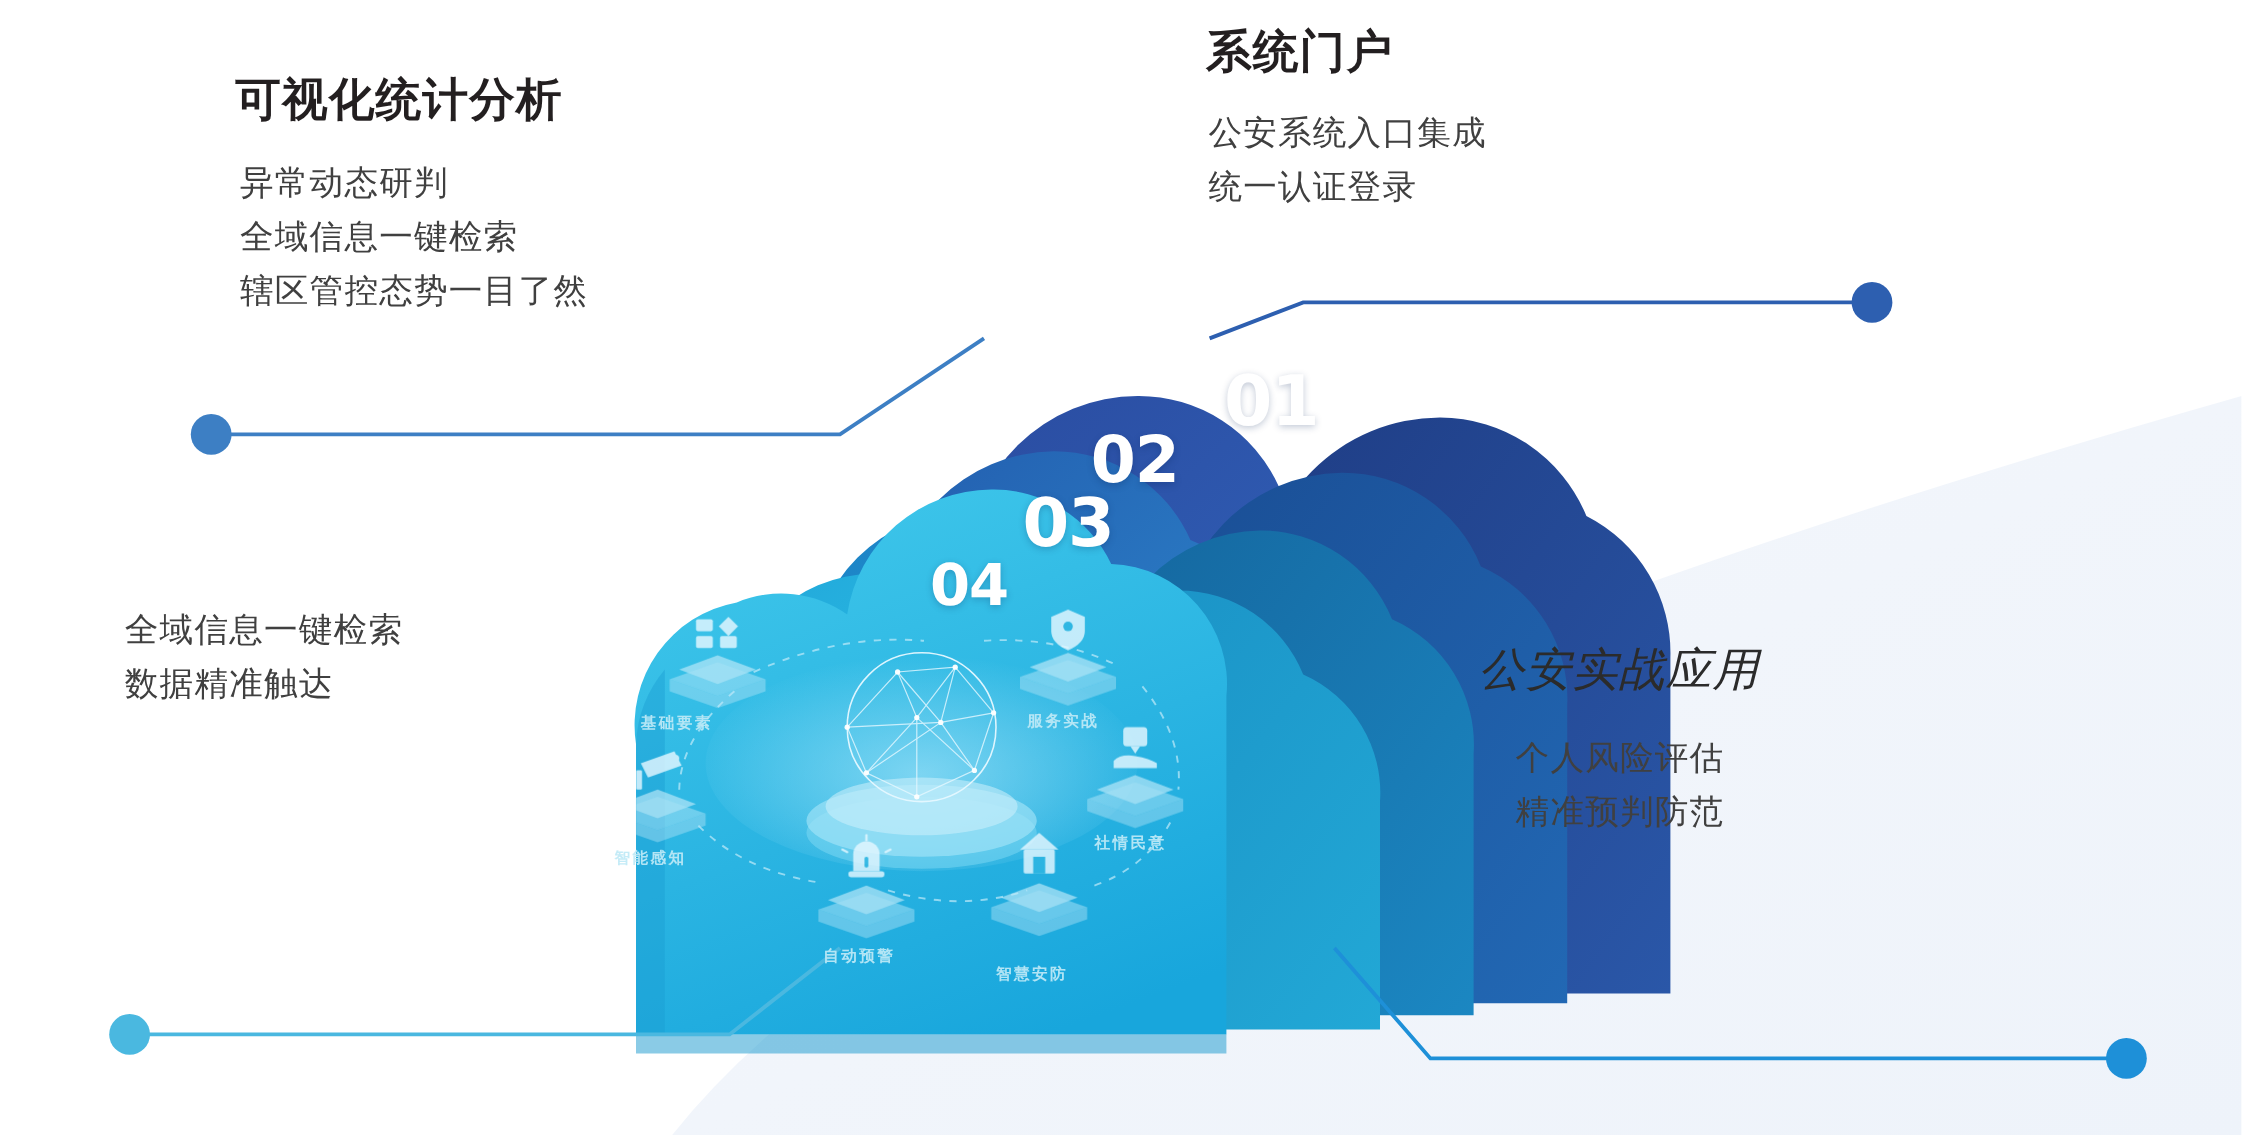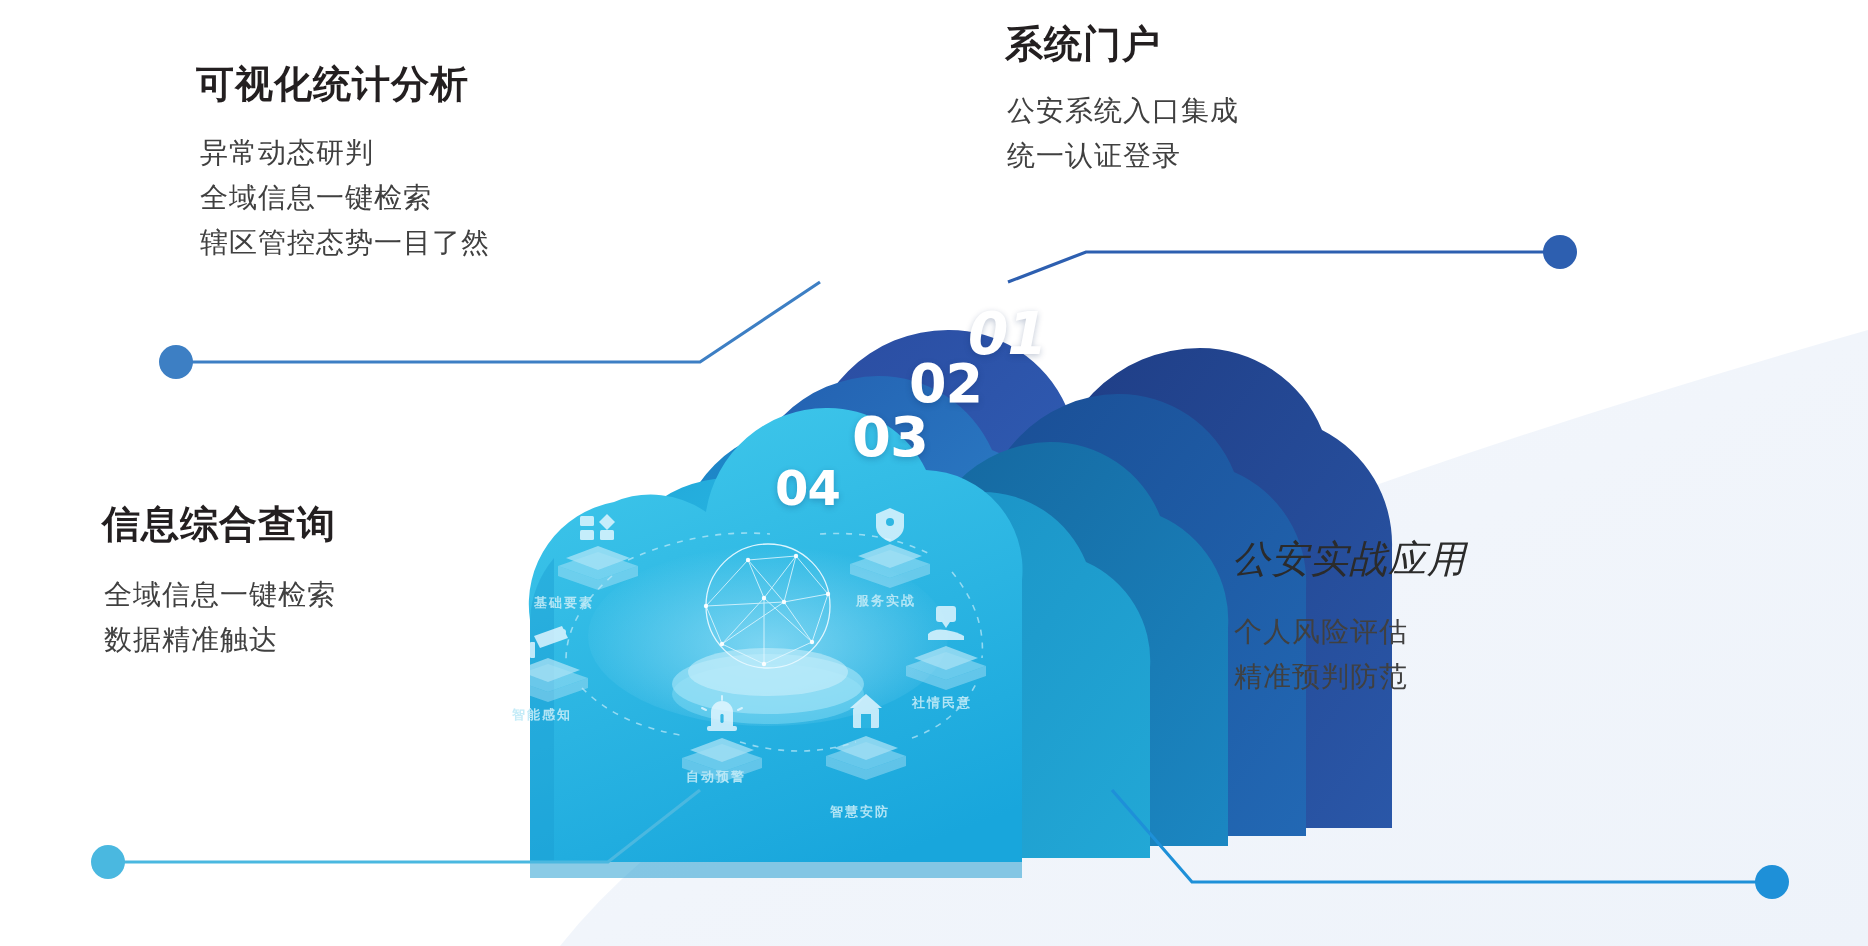--- a/index.html
+++ b/index.html
@@ -35,30 +35,30 @@
   #callout-portal{left:1005px;top:22px;}
   #callout-portal .c-title{margin-bottom:20px;}
   #callout-portal .c-body{padding-left:2px;}
 
   #callout-query{left:102px;top:502px;}
   #callout-query .c-title{margin-bottom:24px;}
   #callout-query .c-body{padding-left:2px;}
 
   #callout-practice{left:1232px;top:537px;}
   #callout-practice .c-title{margin-bottom:26px;font-style:italic;}
-  #callout-practice .c-body{padding-left:2px;}
+  #callout-practice .c-body{padding-left:2px;text-align:center;}
 
   .num{
     position:absolute;z-index:4;
     color:#ffffff;font-weight:bold;
     font-family:"DejaVu Sans","Liberation Sans",sans-serif;
     letter-spacing:-1px;
     text-shadow:0 2px 6px rgba(10,40,90,0.25);
   }
-  #num-01{left:968px;top:300px;font-size:58px;font-style:italic;}
+  #num-01{left:1020px;top:300px;font-size:58px;}
   #num-02{left:909px;top:352px;font-size:54px;}
   #num-03{left:852px;top:404px;font-size:56px;}
   #num-04{left:775px;top:460px;font-size:48px;}
 
   .icon-label{
     position:absolute;z-index:4;
     color:#bfeaf7;font-size:13px;letter-spacing:2px;
     white-space:nowrap;font-weight:bold;
     opacity:.92;
   }
@@ -320,21 +320,21 @@
             <path d="M0 -16 L14 -10 L14 2 q0 10 -14 16 q-14 -6 -14 -16 L-14 -10 Z"></path>
             <circle cx="0" cy="-2" r="4" fill="#2fb6e2"></circle>
           </g>
         </g>
       </g>
     </g>
   </svg>
 
   <div class="icon-label" style="left:534px;top:594px;">基础要素</div>
   <div class="icon-label" style="left:512px;top:706px;">智能感知</div>
-  <div class="icon-label" style="left:686px;top:768px;">自动预警</div>
+  <div class="icon-label" style="left:686px;top:788px;">自动预警</div>
   <div class="icon-label" style="left:830px;top:786px;margin-top:17px;">智慧安防</div>
   <div class="icon-label" style="left:912px;top:694px;">社情民意</div>
   <div class="icon-label" style="left:856px;top:592px;">服务实战</div>
 
   <div class="num" id="num-01">01</div>
   <div class="num" id="num-02">02</div>
   <div class="num" id="num-03">03</div>
   <div class="num" id="num-04">04</div>
 
   <svg class="lines-svg" viewBox="0 0 1868 946">
@@ -371,21 +371,20 @@
 
   <div class="callout" id="callout-portal">
     <div class="c-title">系统门户</div>
     <div class="c-body">
       <div class="c-line">公安系统入口集成</div>
       <div class="c-line">统一认证登录</div>
     </div>
   </div>
 
   <div class="callout" id="callout-query">
-    <div class="c-title">信息综合查询</div>
     <div class="c-body">
       <div class="c-line">全域信息一键检索</div>
       <div class="c-line">数据精准触达</div>
     </div>
   </div>
 
   <div class="callout" id="callout-practice">
     <div class="c-title light">公安实战应用</div>
     <div class="c-body">
       <div class="c-line">个人风险评估</div>

